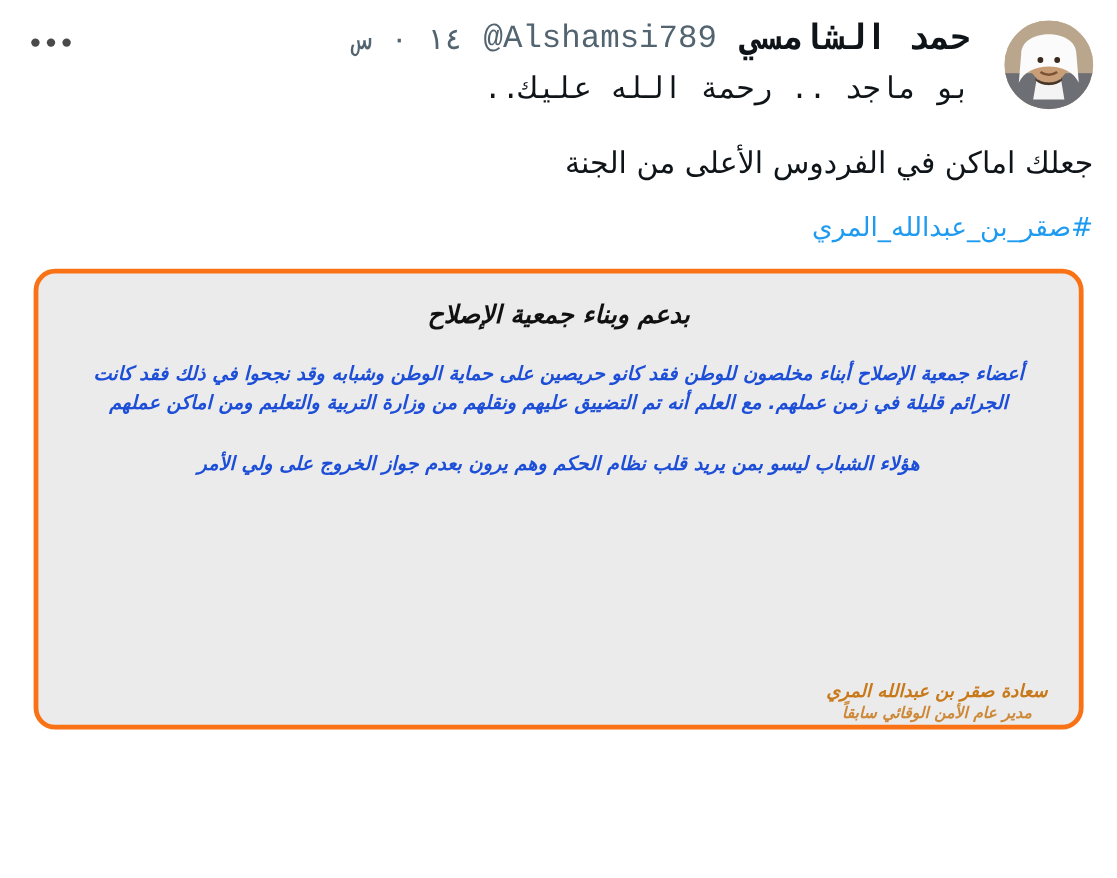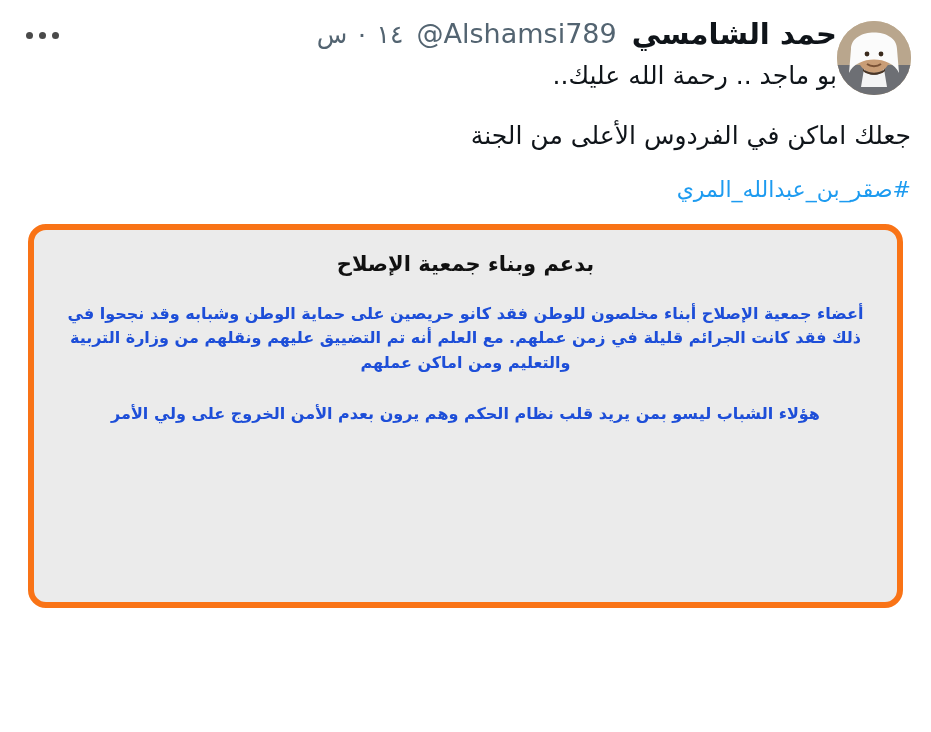--- a/index.html
+++ b/index.html
@@ -18,23 +18,24 @@
     width: 931px;
     height: 732px;
     background: #ffffff;
     padding: 12px 20px 0 20px;
   }
 
   
   .header {
     display: flex;
     flex-direction: row;
-    align-items: flex-end;
+    align-items: center;
     justify-content: flex-start;
-    gap: 0;
+    gap: 28px;
+    font-family: Liberation Mono, monospace;
   }
 
   .avatar {
     flex: 0 0 auto;
     width: 74px;
     height: 74px;
     border-radius: 50%;
     overflow: hidden;
     background: #cbb89a;
     position: relative;
@@ -122,26 +123,27 @@
     font-size: 22px;
     text-decoration: none;
     cursor: pointer;
   }
 
   
   .card {
     margin: 8px 8px 16px 8px;
     background: #ebebeb;
     border-radius: 18px;
-    border: 6px solid #f97316;
+    border: 4px solid #f97316;
     padding: 22px 26px 0 26px;
     height: 384px;
     overflow: hidden;
     position: relative;
     direction: rtl;
+    font-style: italic;
   }
   .card-title {
     text-align: center;
     font-size: 21px;
     font-weight: bold;
     color: #111111;
     margin: 0 0 26px 0;
     letter-spacing: 0;
   }
   .card p {
@@ -216,16 +218,20 @@
   <div class="body">
     <p class="last">جعلك اماكن في الفردوس الأعلى من الجنة</p>
     <p class="last">
       <a class="hashtag" href="#">#صقر_بن_عبدالله_المري</a>
     </p>
   </div>
 
   <div class="card">
     <div class="card-title">بدعم وبناء جمعية الإصلاح</div>
     <p>أعضاء جمعية الإصلاح أبناء مخلصون للوطن فقد كانو حريصين على حماية الوطن وشبابه وقد نجحوا في ذلك فقد كانت الجرائم قليلة في زمن عملهم. مع العلم أنه تم التضييق عليهم ونقلهم من وزارة التربية والتعليم ومن اماكن عملهم</p>
-    <p>هؤلاء الشباب ليسو بمن يريد قلب نظام الحكم وهم يرون بعدم الأمن الخروج على ولي الأمر</p>
+    <p>هؤلاء الشباب ليسو بمن يريد قلب نظام الحكم وهم يرون بعدم جواز الخروج على ولي الأمر</p>
+    <div class="card-footer">
+      <p class="sig1">سعادة صقر بن عبدالله المري</p>
+      <p class="sig2">مدير عام الأمن الوقائي سابقاً</p>
+    </div>
   </div>
 
 </div>
 
 </body></html>

